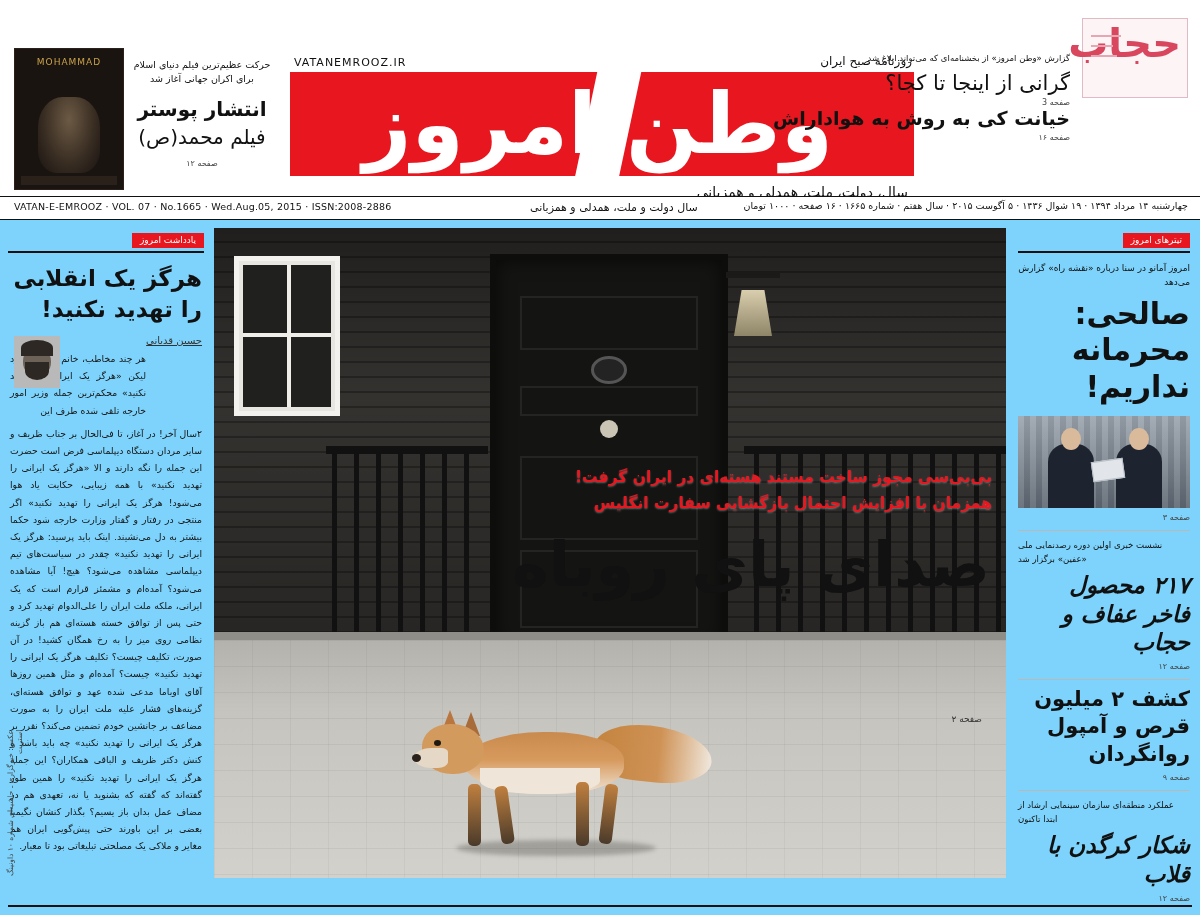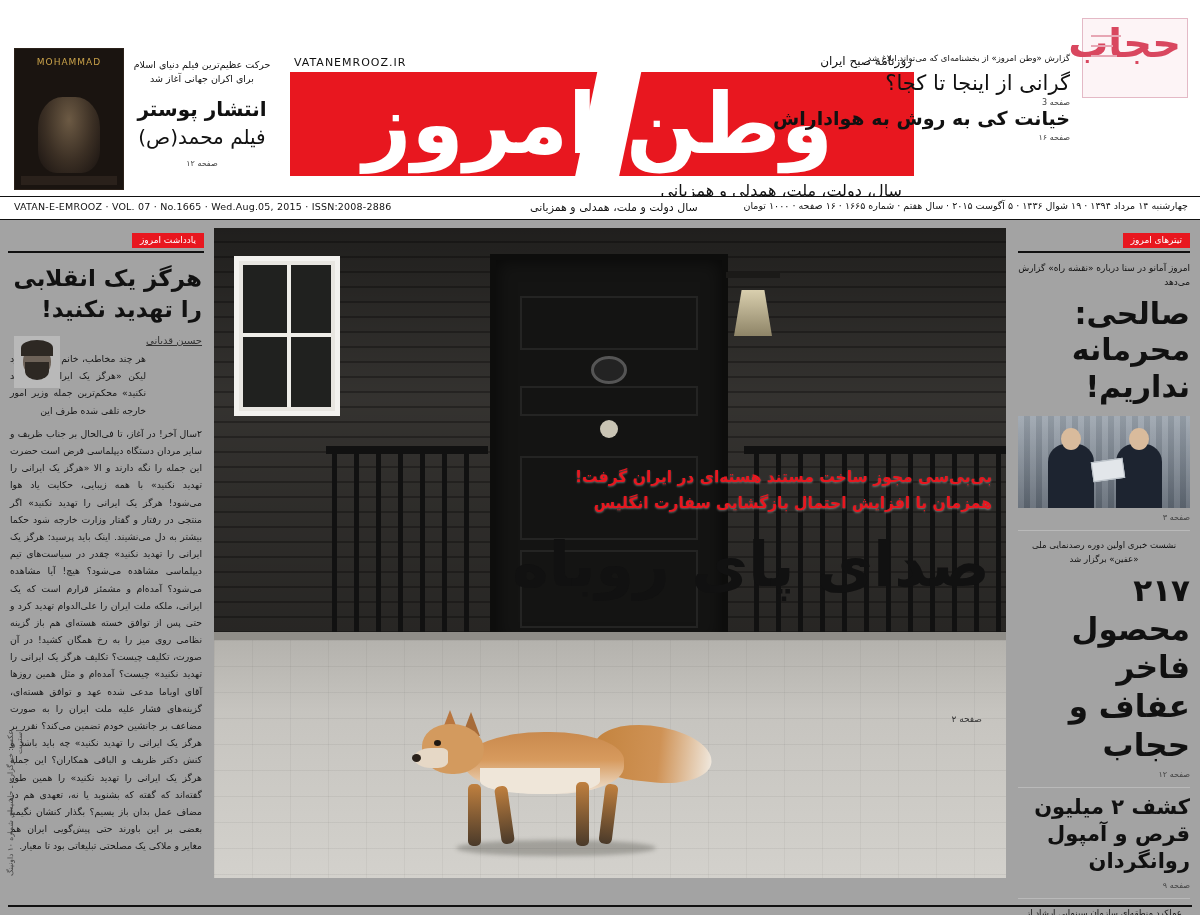--- a/index.html
+++ b/index.html
@@ -4,21 +4,21 @@
 <style>
   html, body {
     margin: 0;
     padding: 0;
     background: #8d8d8d;
   }
   .page {
     position: relative;
     width: 1200px;
     height: 915px;
-    background: #a3a3a3;
+    background: #7dd3fc;
     overflow: hidden;
     font-family: "DejaVu Sans", "Liberation Sans", sans-serif;
     color: #111;
   }
 
   
   .masthead {
     position: absolute;
     top: 0; left: 0;
     width: 1200px;
@@ -125,22 +125,22 @@
   }
   .logo-white-slash {
     position: absolute;
     top: 20px; left: 300px;
     width: 44px; height: 122px;
     background: #ffffff;
     transform: skewX(-12deg);
   }
   .logo-tag {
     position: absolute;
-    bottom: -4px; right: 16px;
-    font-size: 16px;
+    bottom: -4px; right: 10px;
+    font-size: 14px;
     color: #111;
   }
 
   
   .top-right {
     position: absolute;
     top: 52px; right: 130px;
     width: 300px;
     text-align: right;
     direction: rtl;
@@ -656,32 +656,33 @@
   .cr-ref {
     direction: rtl;
     text-align: right;
     font-size: 8px;
     color: #444;
     margin-top: 5px;
   }
   .hr-thin { width:100%; height:1px; background:#b9b9b9; margin:8px 0 0 0; }
   .cr-sub {
     direction: rtl;
-    text-align: center;
+    text-align: left;
     font-size: 8.6px;
     line-height: 1.65;
     margin-top: 7px;
   }
   .cr-head-mid {
     direction: rtl;
     text-align: right;
-    font-size: 31px;
+    font-size: 23px;
     font-weight: bold;
     line-height: 1.25;
     margin-top: 5px;
+    font-style: italic;
   }
   .cr-head-mid2 {
     direction: rtl;
     text-align: right;
     font-size: 21px;
     font-weight: bold;
     line-height: 1.3;
     margin-top: 6px;
   }
 

